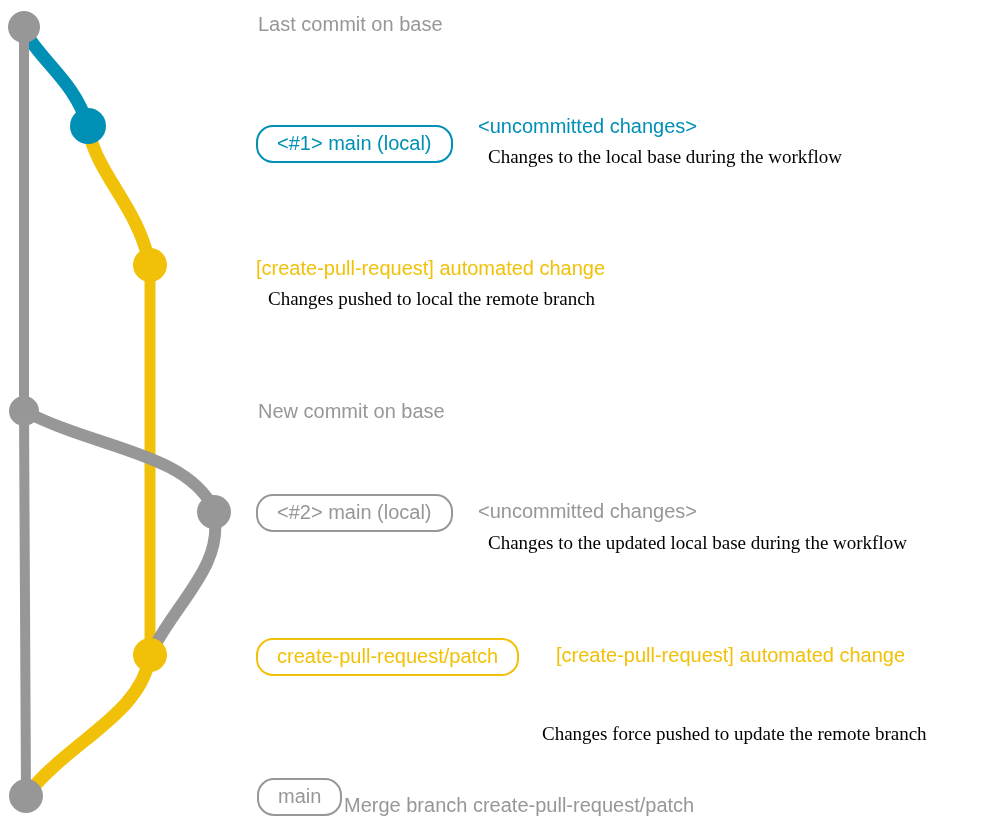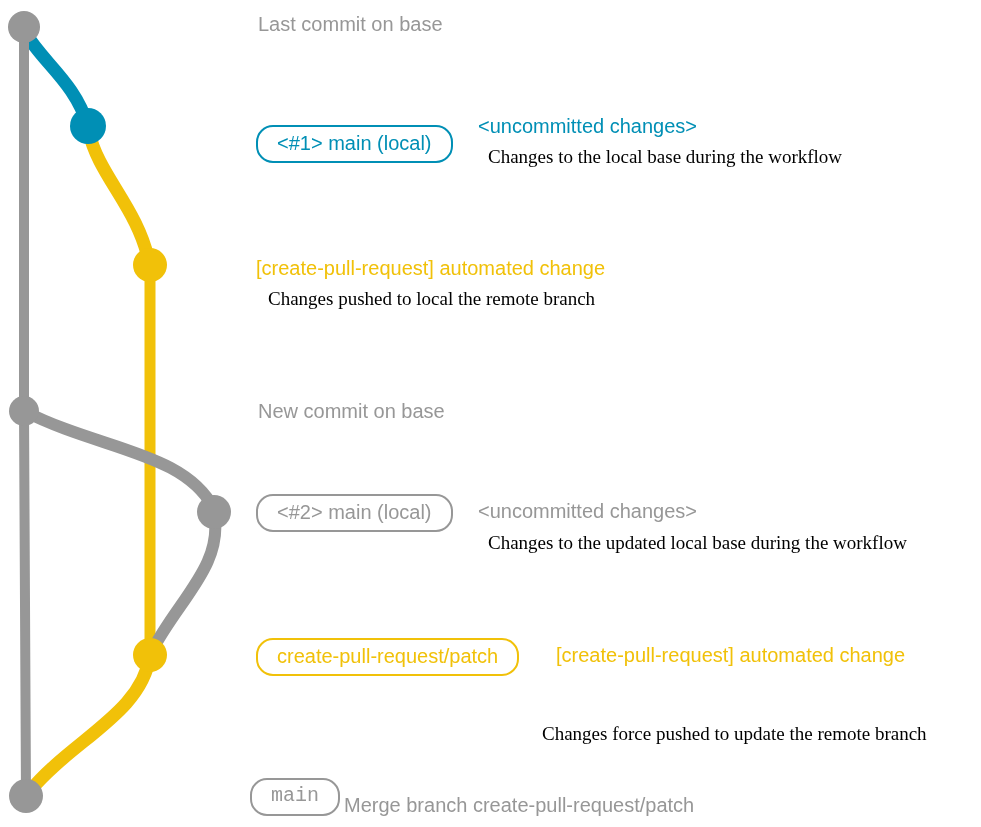--- a/index.html
+++ b/index.html
@@ -50,21 +50,21 @@
   .pos-detail-1    { left: 488px; top: 146px; }
   .pos-msg-2       { left: 256px; top: 257px; }
   .pos-detail-2    { left: 268px; top: 288px; }
   .pos-msg-new     { left: 258px; top: 400px; }
   .pos-label-3     { left: 256px; top: 494px; }
   .pos-msg-3       { left: 478px; top: 500px; }
   .pos-detail-3    { left: 488px; top: 532px; }
   .pos-label-4     { left: 256px; top: 638px; }
   .pos-msg-4       { left: 556px; top: 644px; }
   .pos-detail-4    { left: 542px; top: 675px; margin-top: 48px; }
-  .pos-label-5     { left: 250px; top: 778px; font-family: Liberation Mono, monospace; }
+  .pos-label-5     { left: 257px; top: 778px; }
   .pos-msg-5       { left: 344px; top: 786px; margin-top: 8px; }
 </style>
 </head>
 <body>
 
 <div class="stage">
 
   <svg class="graph-svg" width="250" height="827" viewBox="0 0 250 827">
 
     <path d="M 89 132 C 98 175, 138 208, 149 262" fill="none" stroke="var(--yellow)" stroke-width="13" stroke-linecap="round"></path>

